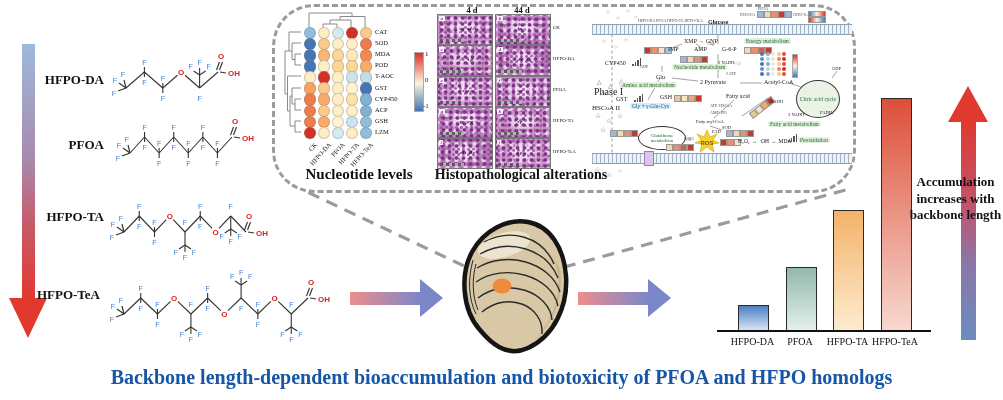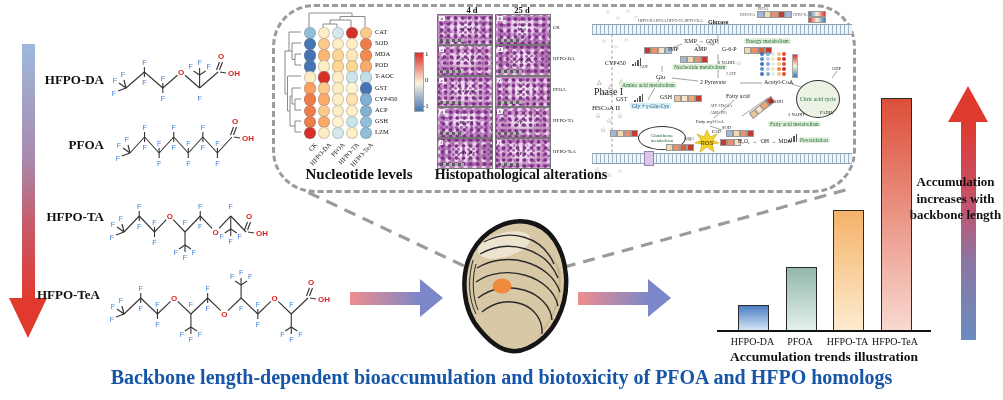--- a/index.html
+++ b/index.html
@@ -407,21 +407,21 @@
       </div>
     <div class="abs" id="hm-legend"></div>
     <div class="hm-leglab" style="left:142px;top:42px">1</div>
     <div class="hm-leglab" style="left:142px;top:68px">0</div>
     <div class="hm-leglab" style="left:140px;top:94px">-1</div>
     <div class="panel-caption" style="left:0;top:158px;width:152px;font-size:15px">Nucleotide levels</div>
   </div>
 
   <div class="abs" id="panel-histo">
     <div class="histo-head" style="left:12px;top:-3px">4 d</div>
-    <div class="histo-head" style="left:62px;top:-3px">25 d</div>
+    <div class="histo-head" style="left:62px;top:-3px">44 d</div>
     <div id="histo-grid">
         <div class="histo-cell histo-v0" style="left: 4px; top: 6px;">
           <div class="hletter">a</div>
           <div class="hanno">et alt</div>
           <div class="hscale"></div>
         </div>
         <div class="histo-cell histo-v1" style="left: 62px; top: 6px;">
           <div class="hletter">b</div>
           <div class="hanno">lu</div>
           <div class="hscale"></div>
@@ -731,21 +731,20 @@
         <div class="bar" style="left: 118px; top: 120px; width: 29px; height: 120px; background: linear-gradient(rgb(244, 178, 105), rgb(253, 236, 207));"></div>
         <div class="bar" style="left: 165.5px; top: 8px; width: 29px; height: 232px; background: linear-gradient(rgb(220, 79, 57), rgb(248, 217, 208));"></div>
       </div>
     <div id="chart-axis"></div>
     <div id="chart-labels">
         <div class="bar-label" style="left: 13.5px;">HFPO-DA</div>
         <div class="bar-label" style="left: 61px;">PFOA</div>
         <div class="bar-label" style="left: 108.5px;">HFPO-TA</div>
         <div class="bar-label" style="left: 156px;">HFPO-TeA</div>
       </div>
-    <div id="chart-caption">Accumulation trends illustration</div>
   </div>
 
   <div class="abs" id="up-arrow-bar"></div>
   <div class="abs" id="up-arrow-head"></div>
   <div class="abs" id="main-title">Backbone length-dependent bioaccumulation and biotoxicity of PFOA and HFPO homologs</div>
 
   <div class="abs" id="accum-label">Accumulation increases with backbone length</div>
 </div>
 
 </body></html>

